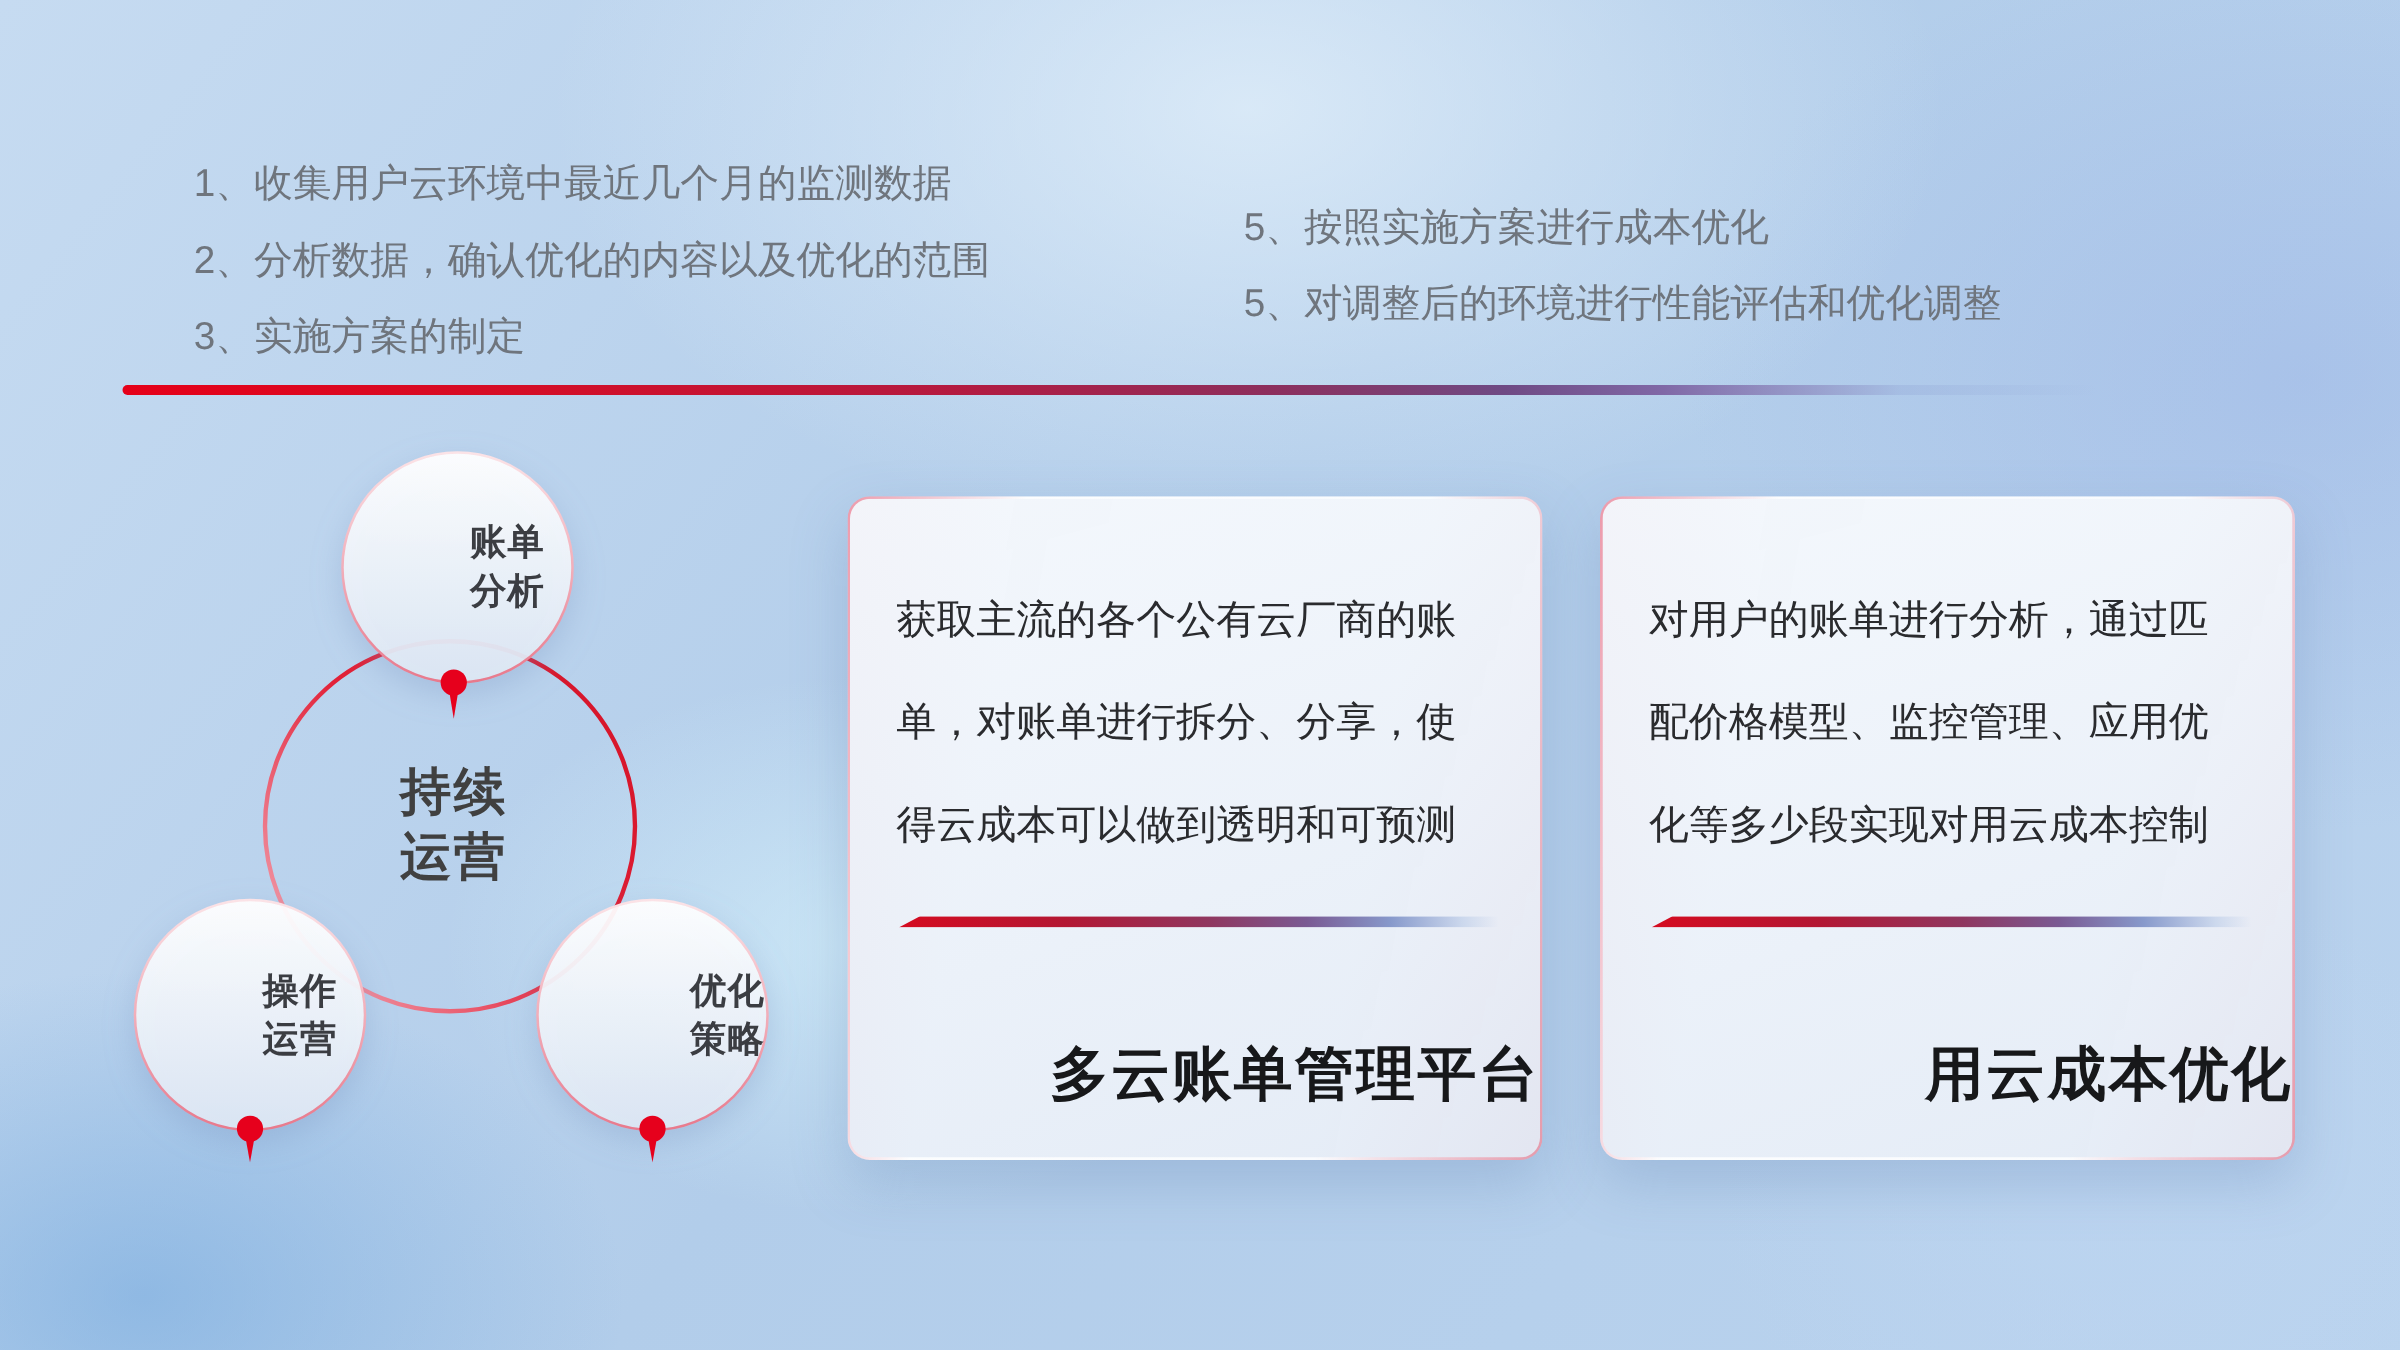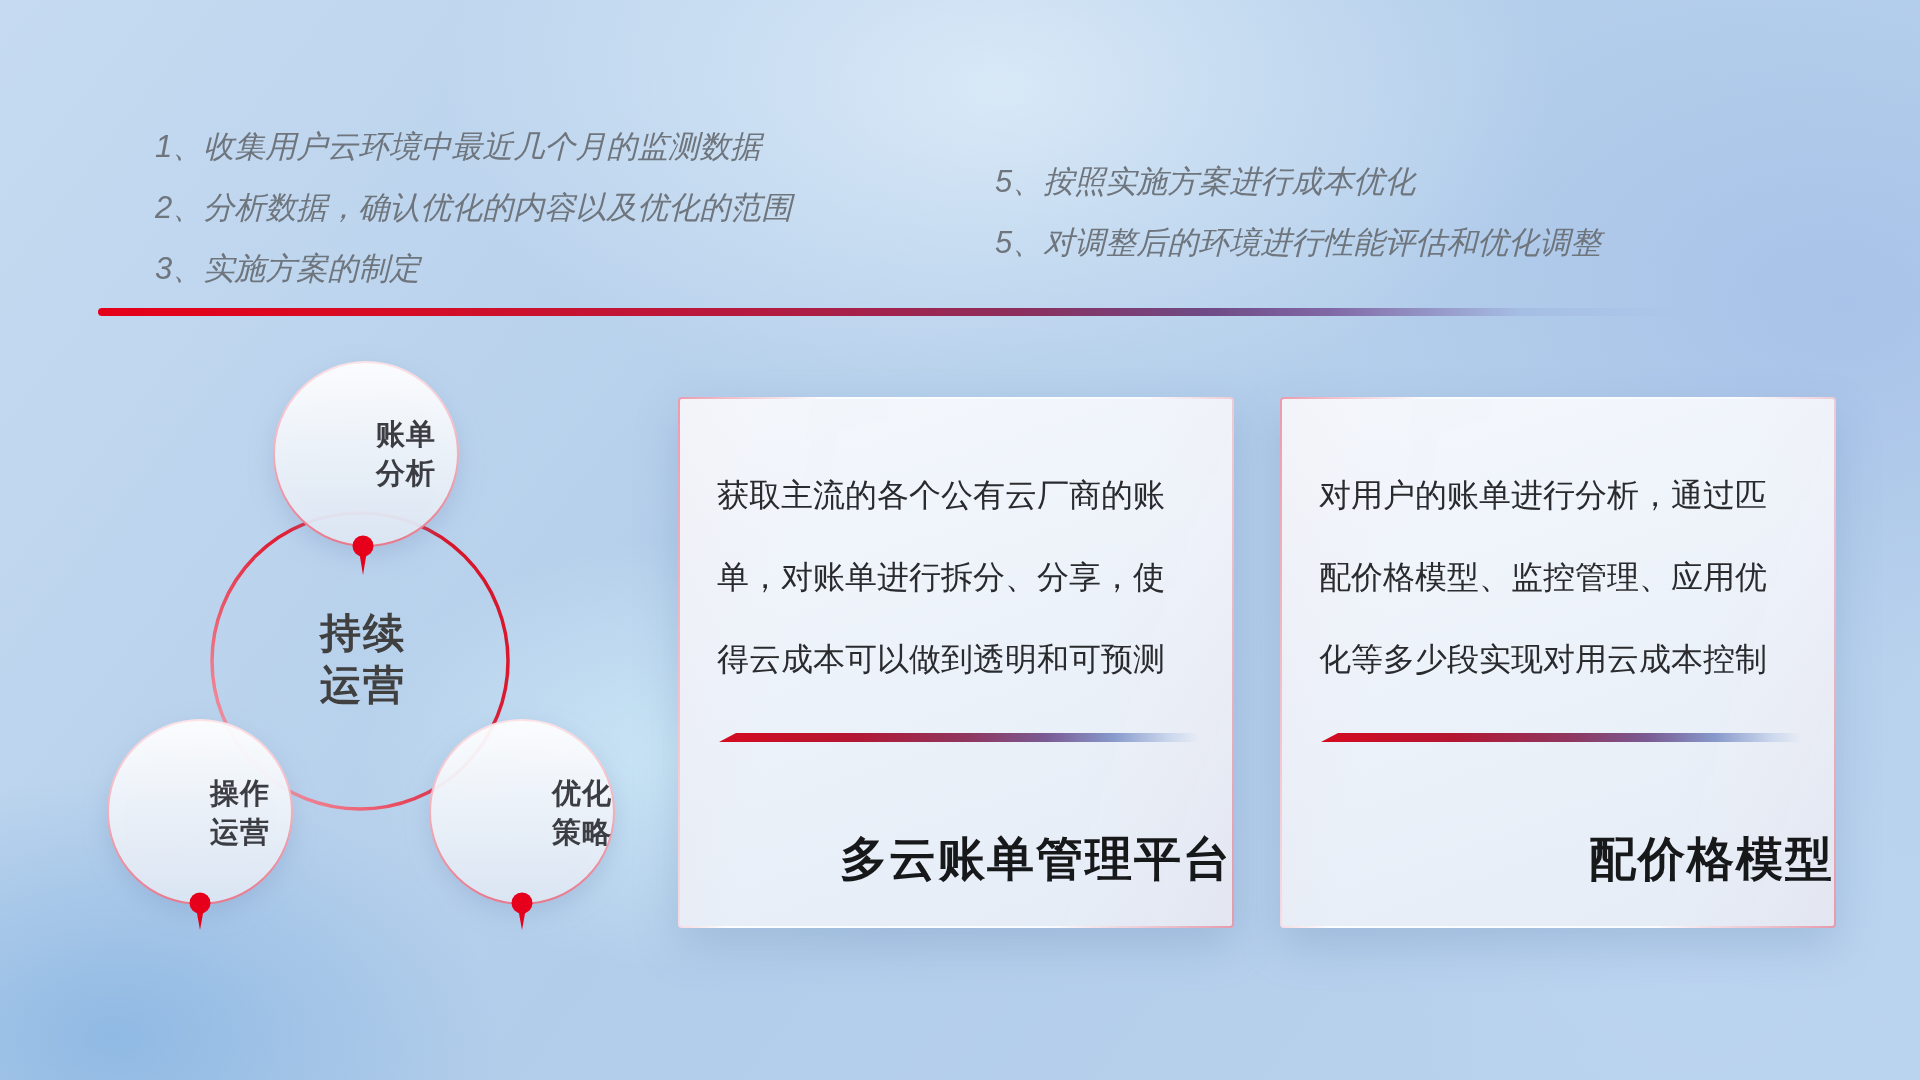--- a/index.html
+++ b/index.html
@@ -13,21 +13,21 @@
       radial-gradient(ellipse 620px 420px at 6% 96%, rgba(110,165,220,.55), transparent 62%),
       radial-gradient(ellipse 560px 360px at 36% 70%, rgba(215,243,252,.65), transparent 60%),
       radial-gradient(ellipse 900px 560px at 52% 8%, rgba(228,241,251,.75), transparent 62%),
       radial-gradient(ellipse 760px 560px at 96% 28%, rgba(148,173,228,.40), transparent 65%),
       radial-gradient(ellipse 520px 420px at 88% 88%, rgba(190,214,242,.55), transparent 62%),
       linear-gradient(128deg,#c6dbf1 0%,#b2cdea 48%,#bad3ee 100%);
   }
   .pre{white-space:pre-line;}
   
   .steps{position:absolute;color:#6f757d;font-size:31px;}
-  .steps .step{height:61px;line-height:61px;font-style:italic;}
+  .steps .step{height:61px;line-height:61px;}
   .steps-left{left:155px;top:116px;}
   .steps-right{left:995px;top:151px;}
   
   .main-divider{
     position:absolute;left:98px;top:308px;width:1580px;height:8px;border-radius:5px;
     background:linear-gradient(90deg,#e50019 0%,#d50d26 20%,#b41a40 42%,#8d2e5c 58%,#6f4a84 70%,#8068a6 78%,rgba(146,166,214,.35) 90%,rgba(146,166,214,0) 100%);
   }
   
   .diagram{position:absolute;left:0;top:0;width:0;height:0;}
   .diagram svg{position:absolute;left:80px;top:340px;overflow:visible;}
@@ -37,21 +37,21 @@
   }
   .label-top{left:296px;top:415px;width:140px;}
   .label-bl{left:130px;top:774px;width:140px;}
   .label-br{left:472px;top:774px;width:140px;}
   .label-center{
     position:absolute;left:263px;top:607px;width:200px;text-align:center;
     color:#404040;font-weight:800;font-size:41px;line-height:52px;letter-spacing:2px;
   }
   
   .card{
-    position:absolute;top:397px;width:552px;height:527px;border-radius:4px;
+    position:absolute;top:397px;width:552px;height:527px;border-radius:18px;
     border:2px solid transparent;
     background:
       linear-gradient(165deg, rgba(243,247,252,.97), rgba(227,235,246,.93)) padding-box,
       linear-gradient(100deg, rgba(246,145,160,.85), rgba(255,255,255,.95) 22%, rgba(255,255,255,.92) 72%, rgba(240,140,155,.8)) border-box;
     box-shadow:0 18px 44px rgba(96,128,176,.28);
   }
   .card-1{left:678px;}
   .card-2{left:1280px;}
   .card-body{
     position:absolute;left:37px;top:55px;width:478px;
@@ -138,14 +138,14 @@
 得云成本可以做到透明和可预测</div>
   <div class="card-divider"></div>
   <div class="card-title">多云账单管理平台</div>
 </div>
 
 <div class="card card-2">
   <div class="card-body pre">对用户的账单进行分析，通过匹
 配价格模型、监控管理、应用优
 化等多少段实现对用云成本控制</div>
   <div class="card-divider"></div>
-  <div class="card-title">配价格模型</div>
+  <div class="card-title">用云成本优化</div>
 </div>
 
 </body></html>

